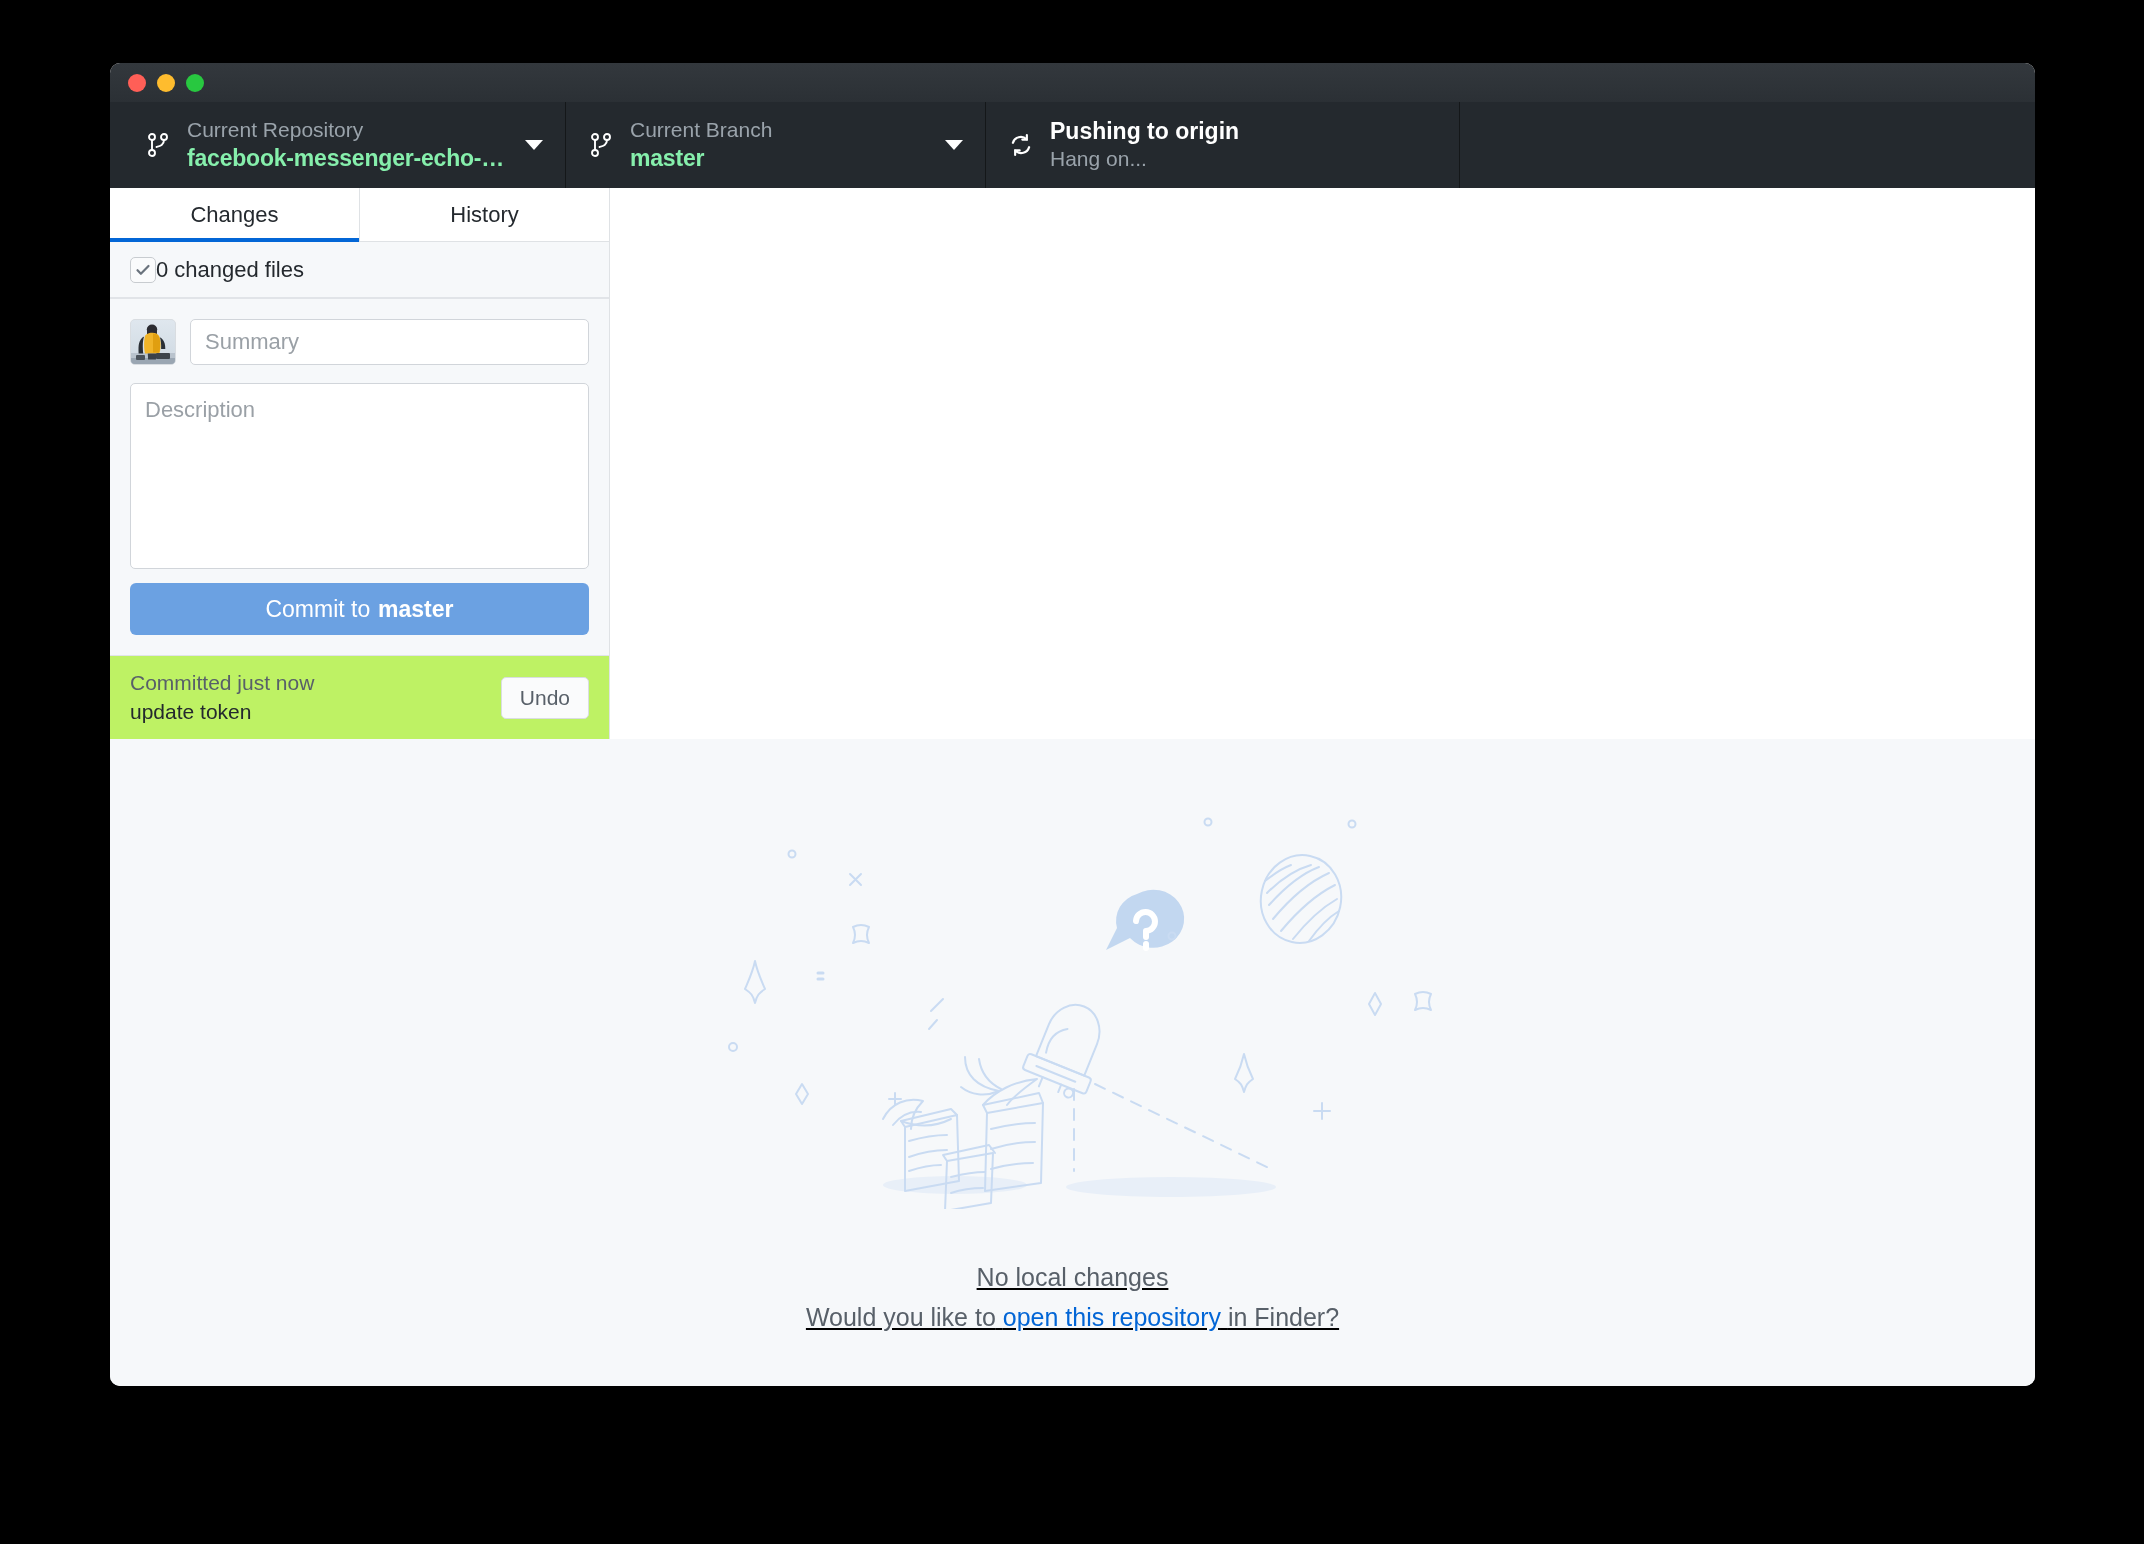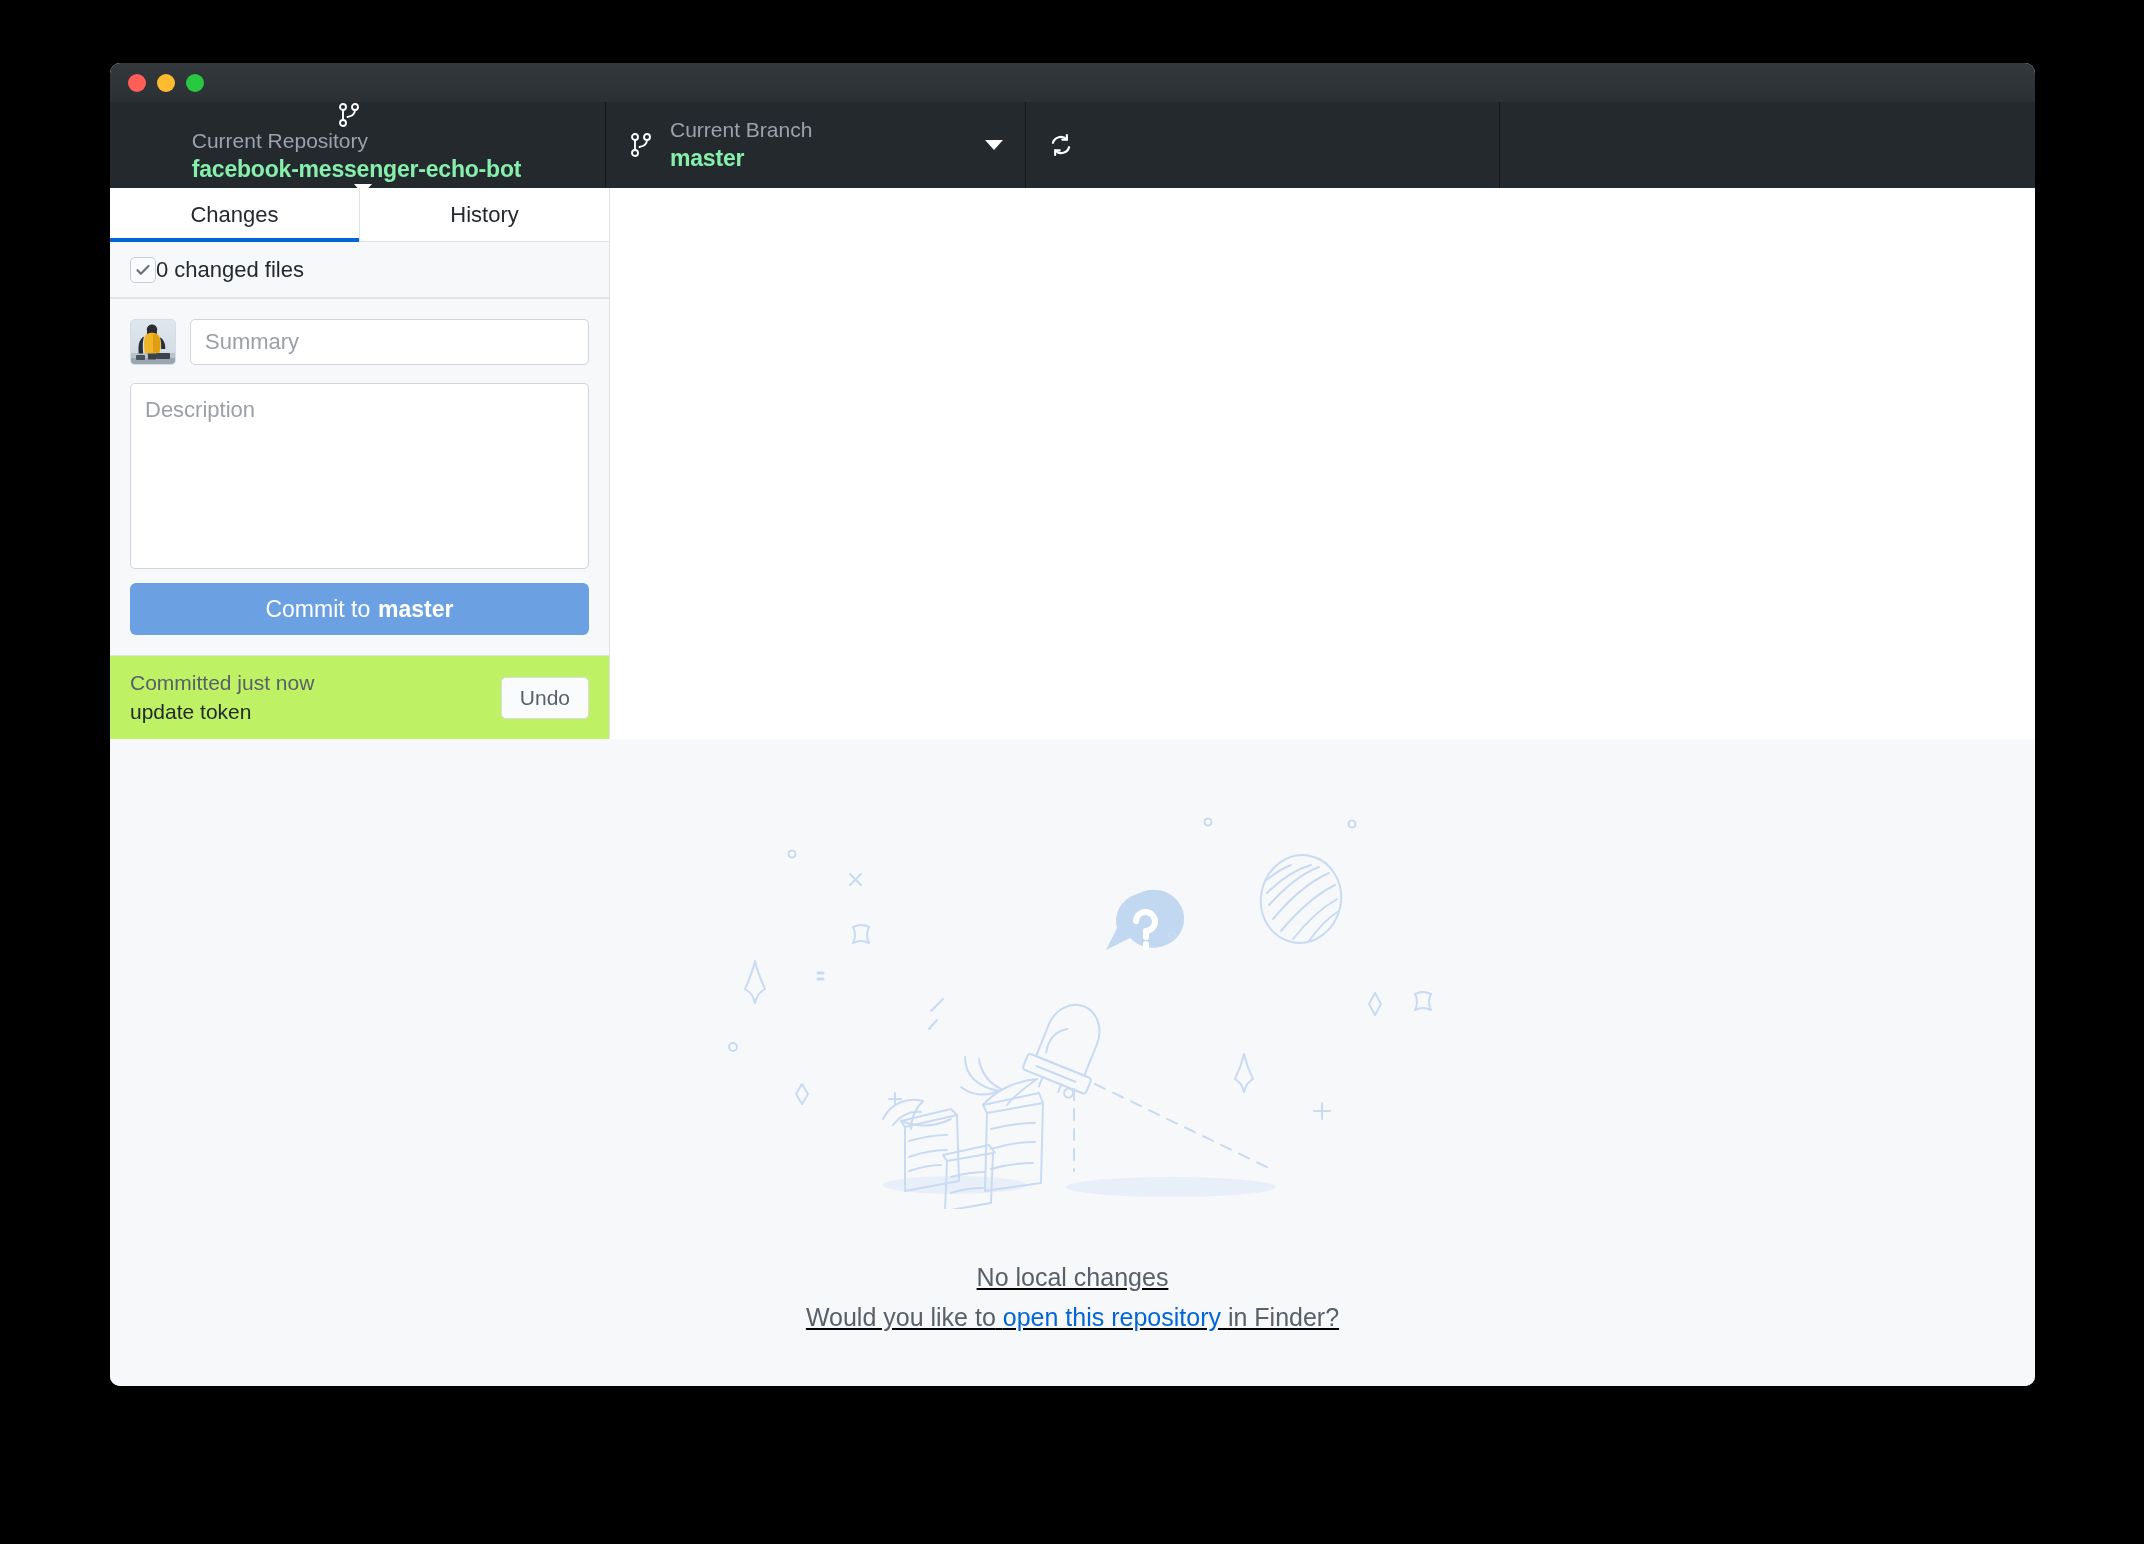--- a/index.html
+++ b/index.html
@@ -57,21 +57,21 @@
     background: #24292e;
     color: #ffffff;
   }
   .tb-section {
     display: flex;
     align-items: center;
     box-sizing: border-box;
     border-right: 1px solid #141719;
     position: relative;
   }
-  #tb-repo   { width: 496px; padding: 0 22px 0 20px; flex-direction: column; }
+  #tb-repo   { width: 456px; padding: 0 22px 0 35px; }
   #tb-branch { width: 420px; padding: 0 22px 0 22px; }
   #tb-push   { width: 474px; padding: 0 22px 0 22px; }
   #tb-rest   { flex: 1; border-right: none; }
 
   .tb-icon {
     flex: 0 0 auto;
     width: 26px;
     margin-right: 16px;
     display: flex;
     align-items: center;
@@ -375,20 +375,24 @@
     </div>
 
     <div class="tb-section" id="tb-push">
       <span class="tb-icon">
         <svg width="26" height="26" viewBox="0 0 24 24" fill="none" stroke="#ffffff" stroke-width="2" stroke-linecap="round">
           <path d="M4.5 10a7.6 7.6 0 0 1 12.6-3.3"></path>
           <path d="M19.5 14a7.6 7.6 0 0 1-12.6 3.3"></path>
           <path d="M17.4 2.8v4.2h-4.2"></path>
           <path d="M6.6 21.2V17h4.2"></path>
         </svg>
+      </span>
+      <span class="tb-text">
+        <span class="tb-push-title">Pushing to origin</span>
+        <span class="tb-push-sub">Hang on...</span>
       </span>
     </div>
 
     <div class="tb-section" id="tb-rest"></div>
   </div>
 
   <div id="body">
 
     <div id="sidebar">
 

